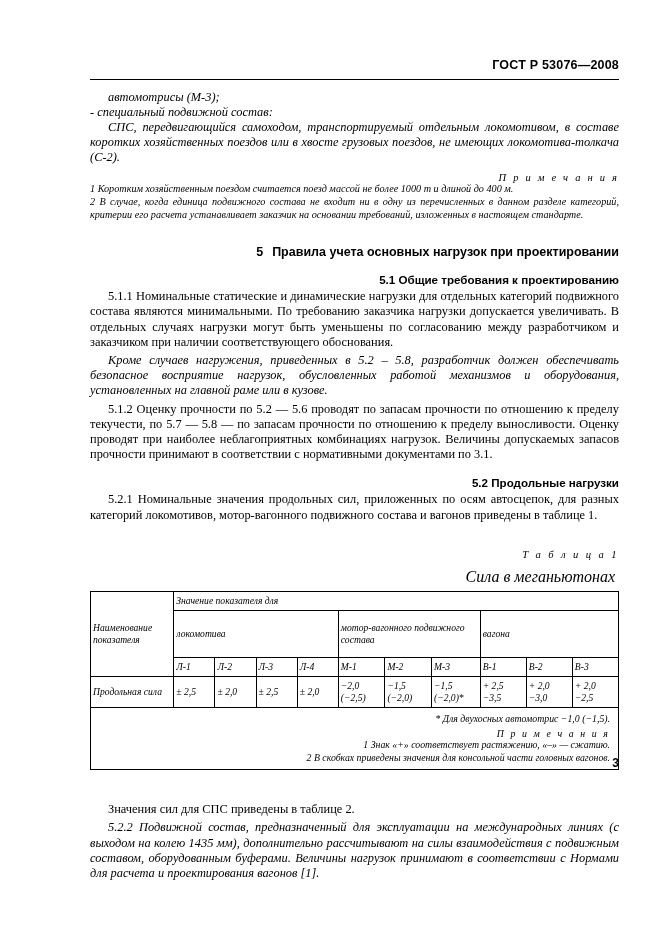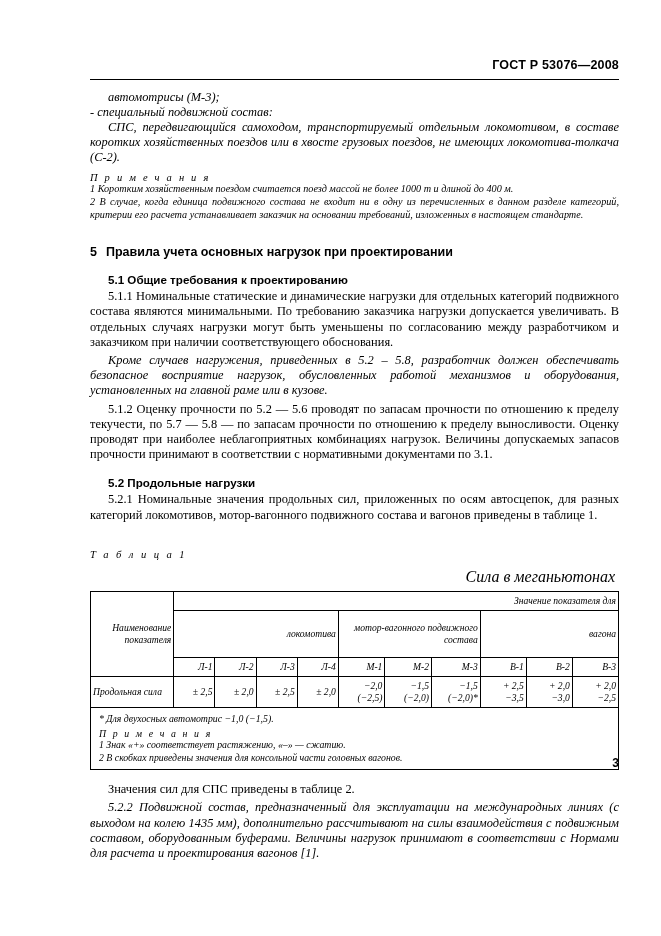--- a/index.html
+++ b/index.html
@@ -40,20 +40,21 @@
   }
   .content {
     position: absolute;
     top: 90px;
     left: 90px;
     width: 529px;
   }
   p {
     margin: 0;
     padding: 0;
+    text-align: right;
   }
   .it {
     font-style: italic;
     font-size: 12.4px;
     line-height: 15.1px;
     text-align: justify;
   }
   .ind {
     text-indent: 18px;
   }
@@ -109,21 +110,21 @@
   }
   table.main {
     border-collapse: collapse;
     width: 529px;
     margin-top: 5px;
     font-size: 9.6px;
     font-style: italic;
   }
   table.main td {
     border: 1px solid #000;
-    text-align: right;
+    text-align: left;
     vertical-align: middle;
     padding: 3px 2px;
     line-height: 12px;
   }
   td.name-col {
     width: 80px;
     padding: 4px 5px;
   }
   td.tall {
     height: 40px;
@@ -150,21 +151,21 @@
     font-size: 9.8px;
     letter-spacing: 2.1px;
     margin-top: 3px;
   }
   .notes-box .nt {
     font-style: italic;
     font-size: 9.8px;
     line-height: 12.4px;
   }
   .after-table {
-    margin-top: 12px;
+    margin-top: 32px;
   }
   .pageno {
     position: absolute;
     bottom: 46px;
     right: 42px;
     font-family: "Liberation Sans", sans-serif;
     font-weight: bold;
     font-size: 12px;
   }
 </style>

